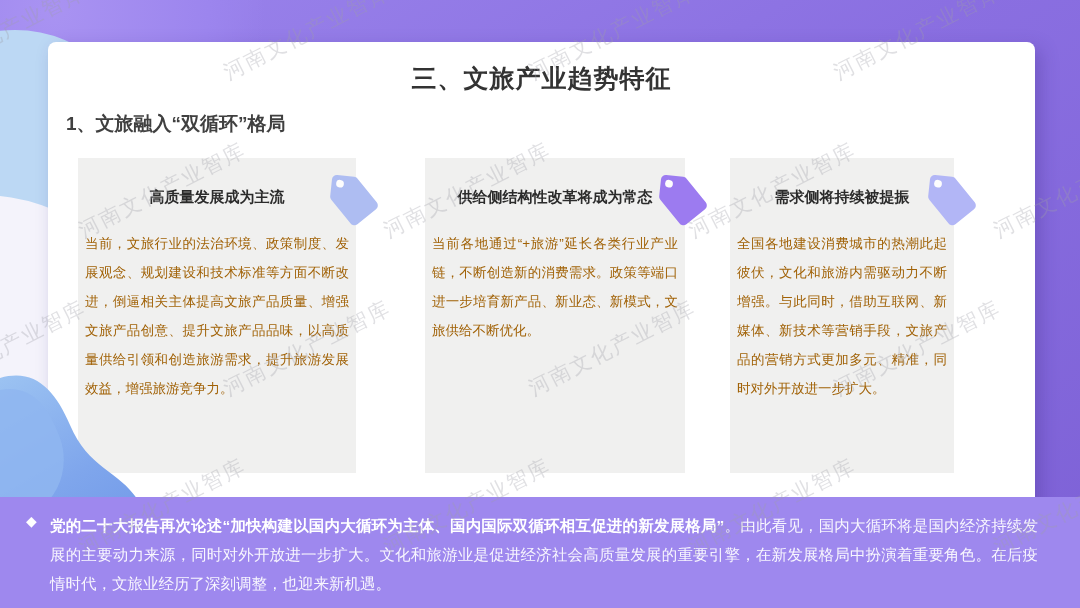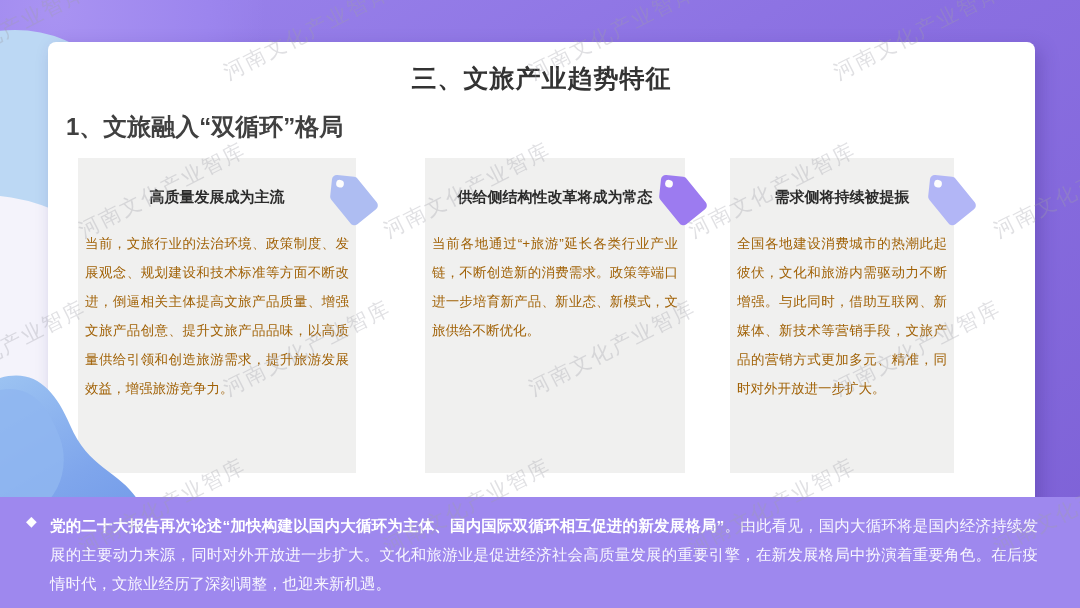--- a/index.html
+++ b/index.html
@@ -52,21 +52,21 @@
   .page-title {
     margin-top: 20px;
     text-align: center;
     font-size: 25px;
     font-weight: bold;
     color: #333333;
     letter-spacing: 1px;
   }
   .section-subtitle {
     margin: 16px 0 0 18px;
-    font-size: 24px;
+    font-size: 19px;
     font-weight: bold;
     color: #404040;
   }
   .cards-row {
     position: absolute; left: 0; top: 116px;
     width: 100%; height: 315px;
   }
   .info-card {
     position: absolute; top: 0; height: 315px;
     background: #f0f0ef;

